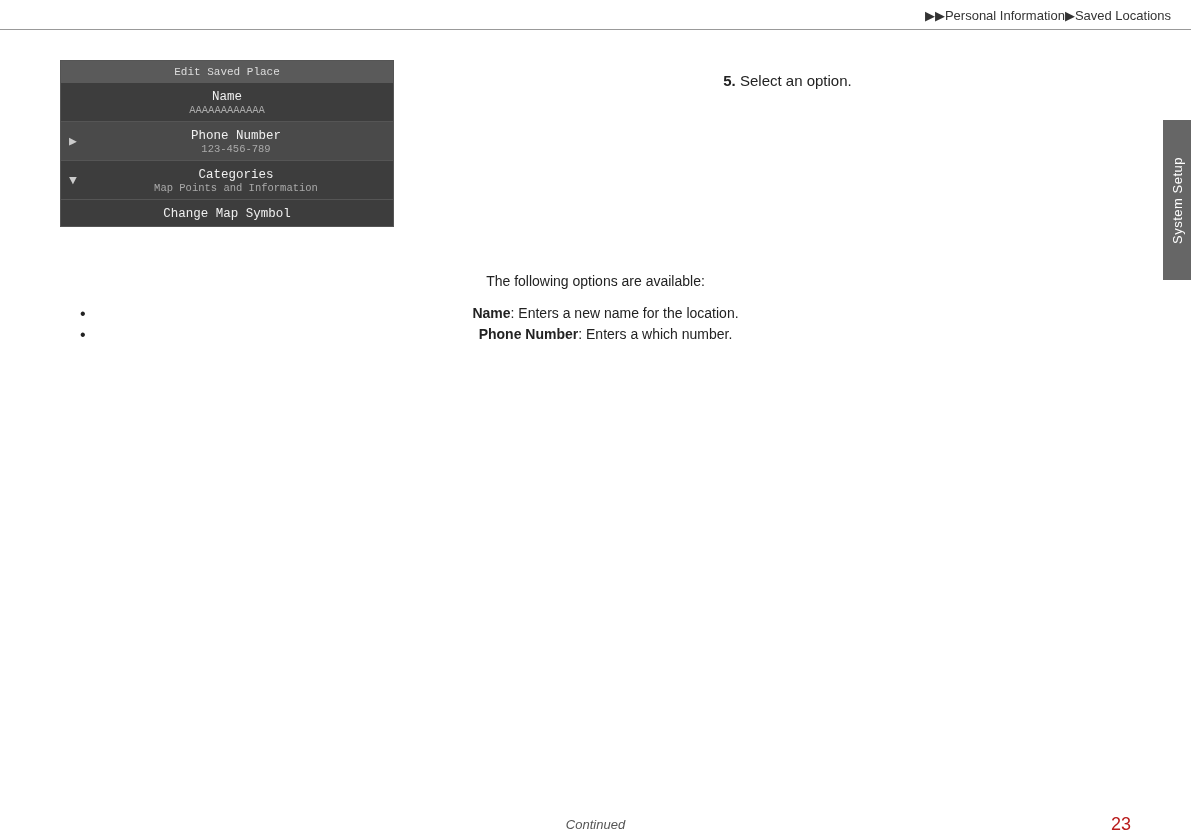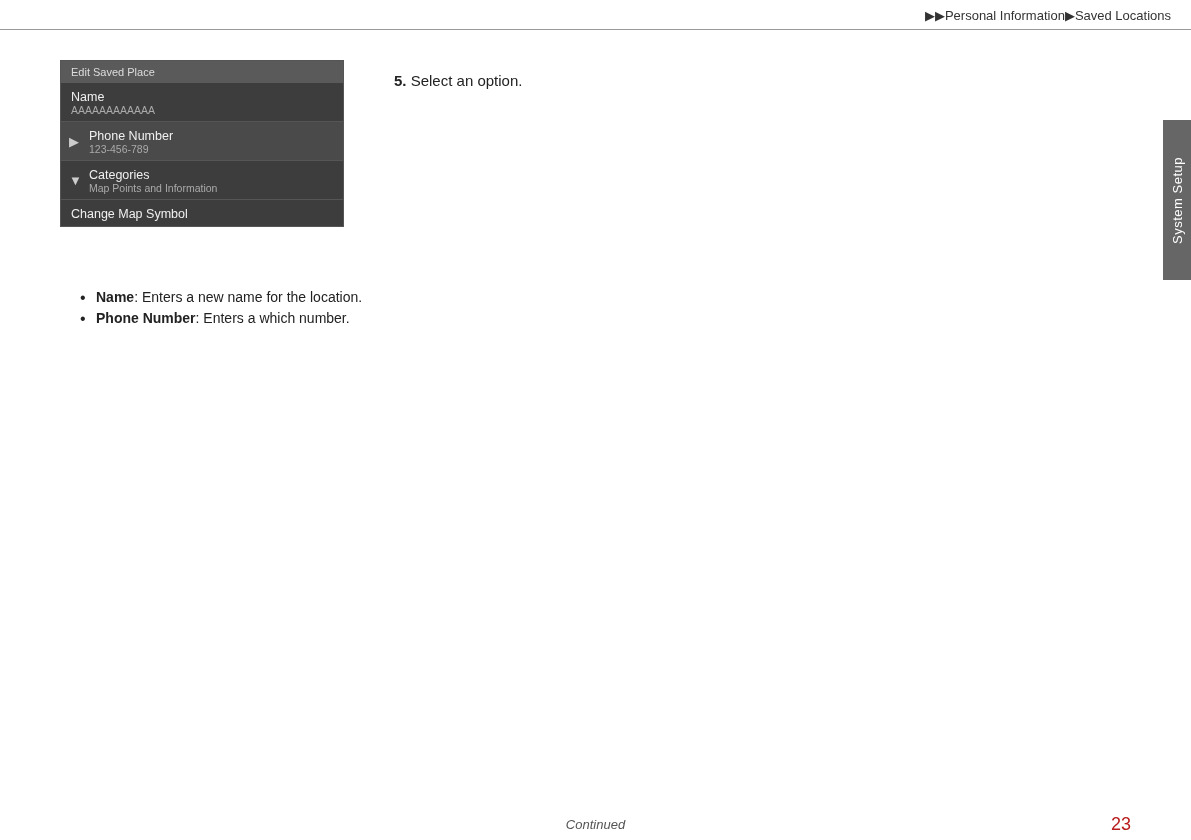--- a/index.html
+++ b/index.html
@@ -1,15 +1,15 @@
 <!DOCTYPE html>
 <html><head>
   <meta charset="utf-8">
   <style>
-    * { margin: 0; padding: 0; box-sizing: border-box; }
+    * { margin: 0; padding: 0; box-sizing: border-box; text-align: center; }
 
     body {
       width: 1191px;
       height: 840px;
       background: #ffffff;
       font-family: Arial, Helvetica, sans-serif;
       font-size: 14px;
       color: #222;
       overflow: hidden;
       position: relative;
@@ -58,24 +58,25 @@
     }
 
     
     .screenshot-container {
       float: left;
       margin-right: 30px;
       margin-bottom: 20px;
     }
 
     .device-screen {
-      width: 284px;
+      width: 334px;
       background: #3d3d3d;
       border: 1px solid #555;
       font-size: 12px;
+      font-family: Liberation Mono, monospace;
     }
 
     .screen-title-bar {
       background: #5a5a5a;
       color: #ddd;
       padding: 5px 10px;
       font-size: 11px;
     }
 
     .screen-menu-item {
@@ -252,20 +253,21 @@
     </div>
 
     <div class="step-and-text">
       <p class="step-instruction">
         <span class="step-num">5.</span>&nbsp;<span>Select an option.</span>
       </p>
     </div>
   </div>
 
   <div class="body-section">
+    <p class="intro-text">The following options are available:</p>
     <ul class="bullet-list">
       <li>
         <strong>Name</strong><span>: Enters a new name for the location.</span>
       </li>
       <li>
         <strong>Phone Number</strong><span>: Enters a which number.</span>
       </li>
     </ul>
   </div>
 

